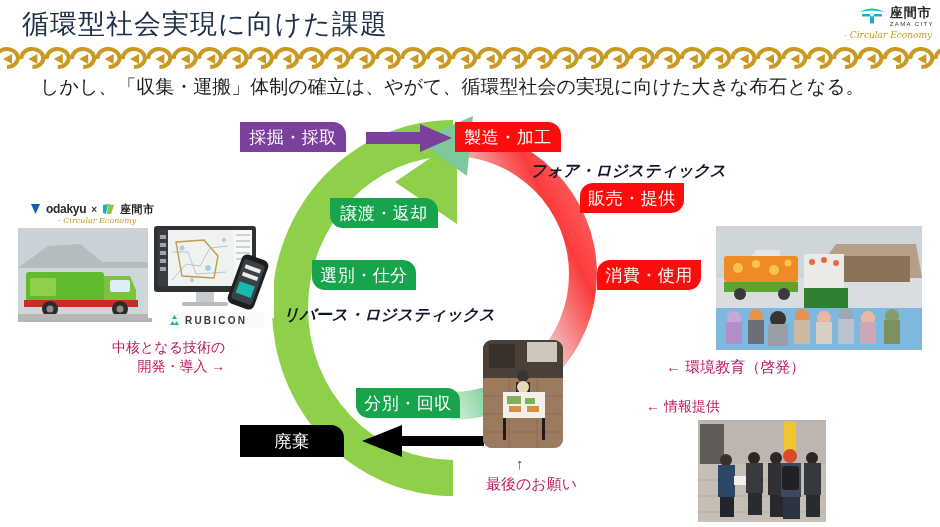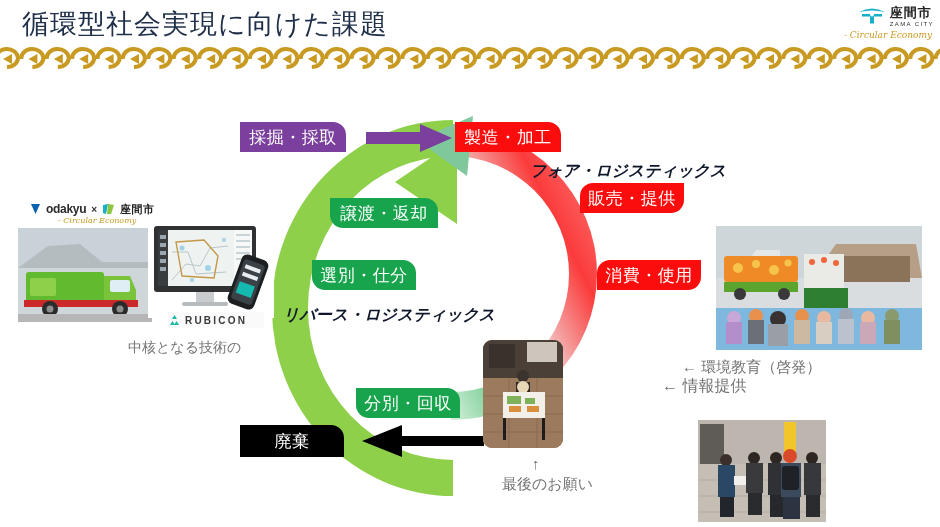--- a/index.html
+++ b/index.html
@@ -86,25 +86,25 @@
   }
   .odakyu-word{font-size:12px;font-weight:bold;color:#2b2b2b;letter-spacing:-.3px;}
   .odakyu-x{font-size:10px;color:#333;font-weight:bold;}
   .zama-small{font-size:11px;font-weight:bold;color:#222;letter-spacing:0.5px;}
   .ce-small{
     position:absolute;left:44px;top:20px;font-style:italic;font-size:8px;
     color:#c99a22;font-family:"DejaVu Serif",serif;white-space:nowrap;
   }
   .photo{position:absolute;overflow:hidden;background:#dcdcdc;}
   .caption{
-    position:absolute;font-size:14px;color:#737373;white-space:nowrap;text-align:center;margin-left:16px;
+    position:absolute;font-size:14px;color:#be185d;white-space:nowrap;text-align:center;
   }
   #cap-tech{left:112px;top:338px;line-height:1.35;text-align:left;}
   #cap-edu{left:666px;top:358px;font-size:15px;}
-  #cap-info{left:646px;top:376px;font-size:16px;}
+  #cap-info{left:646px;top:398px;font-size:14px;}
   #cap-last{left:486px;top:475px;font-size:15px;text-align:center;}
   #arrow-up-last{left:516px;top:455px;font-size:15px;}
 
   .rubicon{
     position:absolute;left:168px;top:312px;width:96px;height:16px;
     display:flex;align-items:center;gap:4px;background:#fafafa;
   }
   .rubicon-word{font-size:10px;letter-spacing:2.2px;color:#3a3a3a;font-weight:bold;}
 </style>
 </head>
@@ -175,20 +175,21 @@
           <use xlink:href="#loop" transform="translate(806.7999999999996,-1)"></use>
           <use xlink:href="#loop" transform="translate(832.1999999999996,-1)"></use>
           <use xlink:href="#loop" transform="translate(857.5999999999996,-1)"></use>
           <use xlink:href="#loop" transform="translate(882.9999999999995,-1)"></use>
           <use xlink:href="#loop" transform="translate(908.3999999999995,-1)"></use>
           <use xlink:href="#loop" transform="translate(933.7999999999995,-1)"></use>
         </g>
     </svg>
   </div>
 
+  <div class="lead">しかし、「収集・運搬」体制の確立は、やがて、循環型社会の実現に向けた大きな布石となる。</div>
 
   <div class="cycle">
     <svg width="420" height="400" viewBox="0 0 420 400">
       <defs>
         <linearGradient id="gradInner" x1="0" y1="1" x2="1" y2="0">
           <stop offset="0%" stop-color="#d6f0dc"></stop>
           <stop offset="22%" stop-color="#6dc98c"></stop>
           <stop offset="48%" stop-color="#f3b6b6"></stop>
           <stop offset="70%" stop-color="#fb3b3b"></stop>
           <stop offset="100%" stop-color="#f88"></stop>
@@ -327,20 +328,21 @@
     <svg width="13" height="13" viewBox="0 0 13 13">
       <path d="M6.5 1 L9 5 L4 5 Z" fill="#17b8a6"></path>
       <path d="M2 11 L4.5 7 L7 11 Z" fill="#17b8a6"></path>
       <path d="M11 11 L8.5 7 L6 11 Z" fill="#17b8a6"></path>
     </svg>
     <span class="rubicon-word">RUBICON</span>
   </div>
 
   <div class="caption" id="cap-tech">
     <div>中核となる技術の</div>
+    <div style="text-align:right">開発・導入 →</div>
   </div>
 
   <div class="photo" style="left:716px;top:226px;width:206px;height:124px;">
     <svg width="206" height="124" viewBox="0 0 206 124">
       <rect width="206" height="124" fill="#d9dde0"></rect>
       <rect x="0" y="0" width="206" height="52" fill="#cfd6da"></rect>
       <path d="M20 52 L40 24 L64 24 L64 52 Z" fill="#e4e7e6"></path>
       <path d="M96 52 L120 18 L200 18 L206 52 Z" fill="#b79e86"></path>
       <rect x="120" y="30" width="74" height="26" fill="#8b7359"></rect>
       <rect x="8" y="30" width="74" height="26" rx="3" fill="#ef8b27"></rect>

